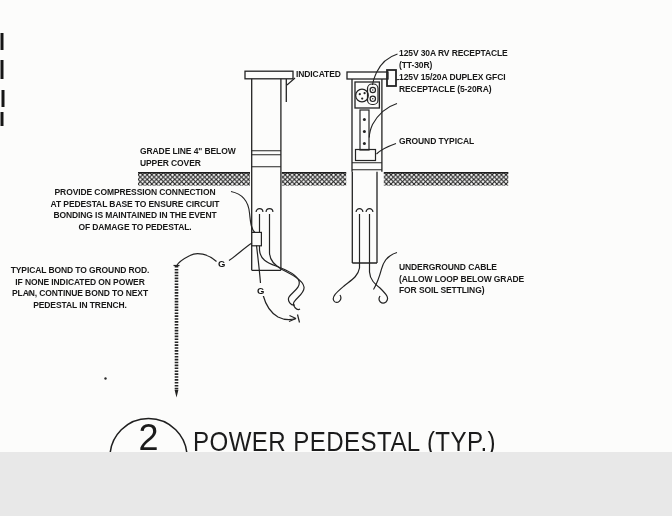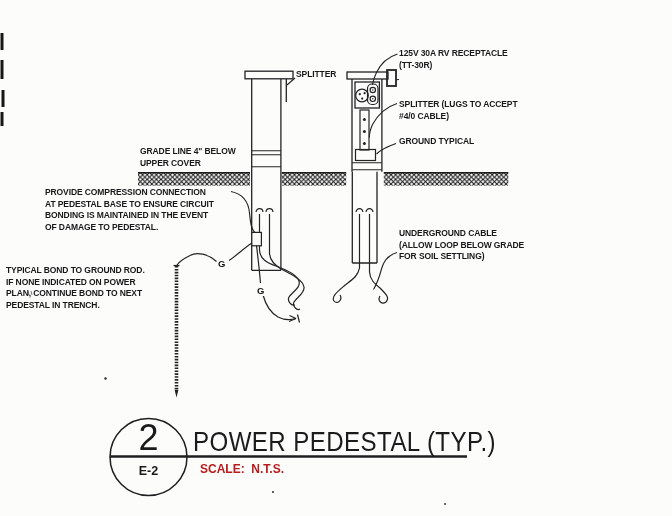--- a/index.html
+++ b/index.html
@@ -1,26 +1,26 @@
 <!DOCTYPE html>
 <html><head>
 <meta charset="utf-8">
 <style>
   html,body{margin:0;padding:0;background:#e8e8e8;}
   #canvas{
-    position:relative;width:672px;height:516px;background:#fcfcfb;
+    position:relative;width:672px;height:452px;background:#fcfcfb;
     font-family:"Liberation Sans",sans-serif;overflow:hidden;
   }
   #linework{position:absolute;left:0;top:0;}
   .note{
     position:absolute;color:#181818;
     font:700 8.5px/11.6px "Liberation Sans",sans-serif;
     letter-spacing:-0.1px;white-space:pre-line;
   }
-  .right{text-align:left;}
+  .right{text-align:center;}
   .gmark{
     position:absolute;color:#141414;
     font:700 9.5px/10px "Liberation Sans",sans-serif;
     background:#fcfcfb;padding:0 1px;
   }
   .detail-num{
     position:absolute;left:110px;top:420px;width:77px;text-align:center;
     font:400 36px/36px "Liberation Sans",sans-serif;color:#1b1b1b;
   }
   .sheet-ref{
@@ -147,35 +147,35 @@
     </g>
 
     <g stroke="#1f1f1f" fill="none">
       <circle cx="148.5" cy="457" r="38.5" stroke-width="1.5"></circle>
       <path d="M110,456.5 H467" stroke-width="2.4"></path>
     </g>
   </svg>
 
   <div class="note" style="left:399px;top:48px;">125V 30A RV RECEPTACLE
 (TT-30R)</div>
-  <div class="note" style="left:399px;top:99px;">SPLITTER (LUGS TO ACCEPT
-#4/0 CABLE)</div>
+  <div class="note" style="left:399px;top:72px;">125V 15/20A DUPLEX GFCI
+RECEPTACLE (5-20RA)</div>
   <div class="note" style="left:399px;top:136px;">GROUND TYPICAL</div>
-  <div class="note" style="left:296px;top:69px;">SPLITTER</div>
+  <div class="note" style="left:296px;top:69px;">INDICATED</div>
   <div class="note" style="left:140px;top:146px;">GRADE LINE 4" BELOW
 UPPER COVER</div>
   <div class="note right" style="left:45px;top:187px;width:180px;">PROVIDE COMPRESSION CONNECTION
 AT PEDESTAL BASE TO ENSURE CIRCUIT
 BONDING IS MAINTAINED IN THE EVENT
 OF DAMAGE TO PEDESTAL.</div>
   <div class="note right" style="left:6px;top:265px;width:148px;">TYPICAL BOND TO GROUND ROD.
 IF NONE INDICATED ON POWER
 PLAN, CONTINUE BOND TO NEXT
 PEDESTAL IN TRENCH.</div>
-  <div class="note" style="left:399px;top:228px;">UNDERGROUND CABLE
+  <div class="note" style="left:399px;top:262px;">UNDERGROUND CABLE
 (ALLOW LOOP BELOW GRADE
 FOR SOIL SETTLING)</div>
 
   <div class="gmark" style="left:217px;top:259px;">G</div>
   <div class="gmark" style="left:256px;top:286px;">G</div>
 
   <div class="detail-num">2</div>
   <div class="sheet-ref">E-2</div>
   <div class="dwg-title">POWER PEDESTAL (TYP.)</div>
   <div class="dwg-scale">SCALE:  N.T.S.</div>

